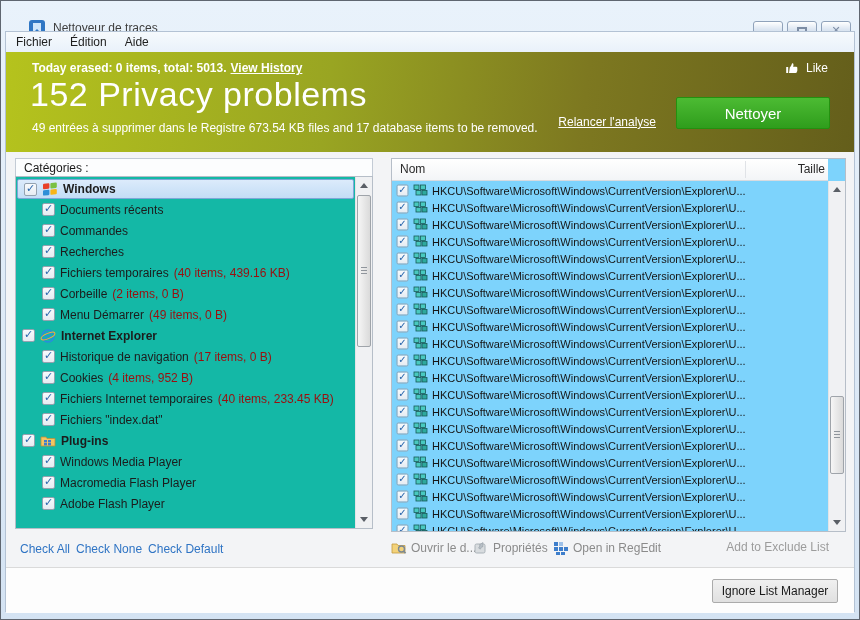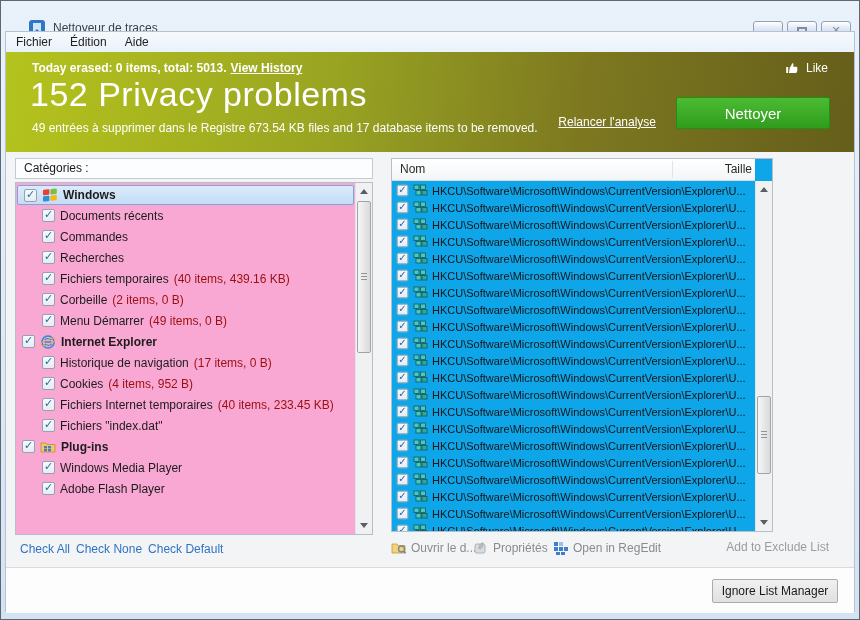--- a/index.html
+++ b/index.html
@@ -44,40 +44,40 @@
     background:linear-gradient(var(--green-hi),var(--green-lo)); border:1px solid #23910f; border-radius:2px;
     color:#fff; font-size:15px; display:flex; align-items:center; justify-content:center; cursor:pointer; }
 
   
   .main { position:absolute; left:0; top:120px; width:100%; height:415px; background:#f3f4f6; }
 
   .cat-header { position:absolute; left:9px; top:6px; width:358px; height:21px;
     background:#fcfdfe; border:1px solid #c3cbd5; color:#1a1a1a;
     line-height:19px; padding-left:8px; }
 
-  .cat-list { position:absolute; left:9px; top:30px; width:358px; height:353px;
-    background:#f9a8d4; border:1px solid #b6bec8; overflow:hidden; }
+  .cat-list { position:absolute; left:9px; top:24px; width:358px; height:353px;
+    background:#14b8a6; border:1px solid #b6bec8; overflow:hidden; }
   .cat-rows { position:absolute; left:0; top:0; right:17px; bottom:0; overflow:hidden; padding-top:2px; }
   .cat-row { height:21px; display:flex; align-items:center; gap:5px; padding-left:6px;
     color:#1c1c1c; white-space:nowrap; }
   .cat-row.child { padding-left:26px; }
   .cat-row.group { font-weight:bold; }
   .cat-row.selected { background:linear-gradient(#dcebfb,#c3ddf6); border:1px solid #7ea7d8;
     border-radius:2px; margin:0 1px; height:20px; }
   .cat-detail { color:var(--detail-red); }
   .cat-ic { width:16px; height:16px; display:inline-flex; }
 
   .cb { width:13px; height:13px; border:1px solid #94a2b0; border-radius:2px; flex:0 0 13px;
     background:linear-gradient(#f7fafc,#e6ecf2); position:relative; }
   .cb::after { content:"✓"; position:absolute; left:1px; top:-2px; font-size:11px;
     font-weight:bold; color:#2b67ad; font-family:"DejaVu Sans",sans-serif; }
 
   
-  .res-panel { position:absolute; left:385px; top:6px; width:382px; height:374px;
-    background:#0ea5e9; border:1px solid #b6bec8; }
+  .res-panel { position:absolute; left:385px; top:6px; width:455px; height:374px;
+    background:#7dd3fc; border:1px solid #b6bec8; }
   .res-header { position:absolute; left:0; top:0; right:17px; height:22px;
     background:linear-gradient(#ffffff,#f3f5f7); border-bottom:1px solid #d7dbe0; color:#2a2a2a; }
   .res-col-nom { position:absolute; left:8px; top:3px; }
   .res-col-taille { position:absolute; right:3px; top:3px; }
   .res-header .sep { position:absolute; right:82px; top:2px; bottom:2px; width:1px; background:#e0e3e7; }
   .res-rows { position:absolute; left:0; top:22px; right:17px; bottom:0; overflow:hidden; padding-top:1px;text-align:right; }
   .res-row { height:17px; display:flex; align-items:center; gap:4px; padding-left:4px;
     font-size:11px; color:#161616; white-space:nowrap; }
   .res-row .cb { transform:scale(0.92); }
   .reg-ic { width:15px; height:14px; flex:0 0 15px; }
@@ -245,20 +245,24 @@
                     <rect x="4" y="10" width="3" height="2.4"></rect>
                     <rect x="8" y="10" width="3" height="2.4"></rect>
                   </g>
                 </svg>
               </span>
               <span class="cat-label">Plug-ins</span>
             </div>
             <div class="cat-row child">
               <span class="cb"></span>
               <span class="cat-label">Windows Media Player</span>
+            </div>
+            <div class="cat-row child">
+              <span class="cb"></span>
+              <span class="cat-label">Macromedia Flash Player</span>
             </div>
             <div class="cat-row child">
               <span class="cb"></span>
               <span class="cat-label">Adobe Flash Player</span>
             </div>
           </div>
         <div class="sb">
           <div class="sb-up">
               <div class="tri-up"></div>
             </div>

